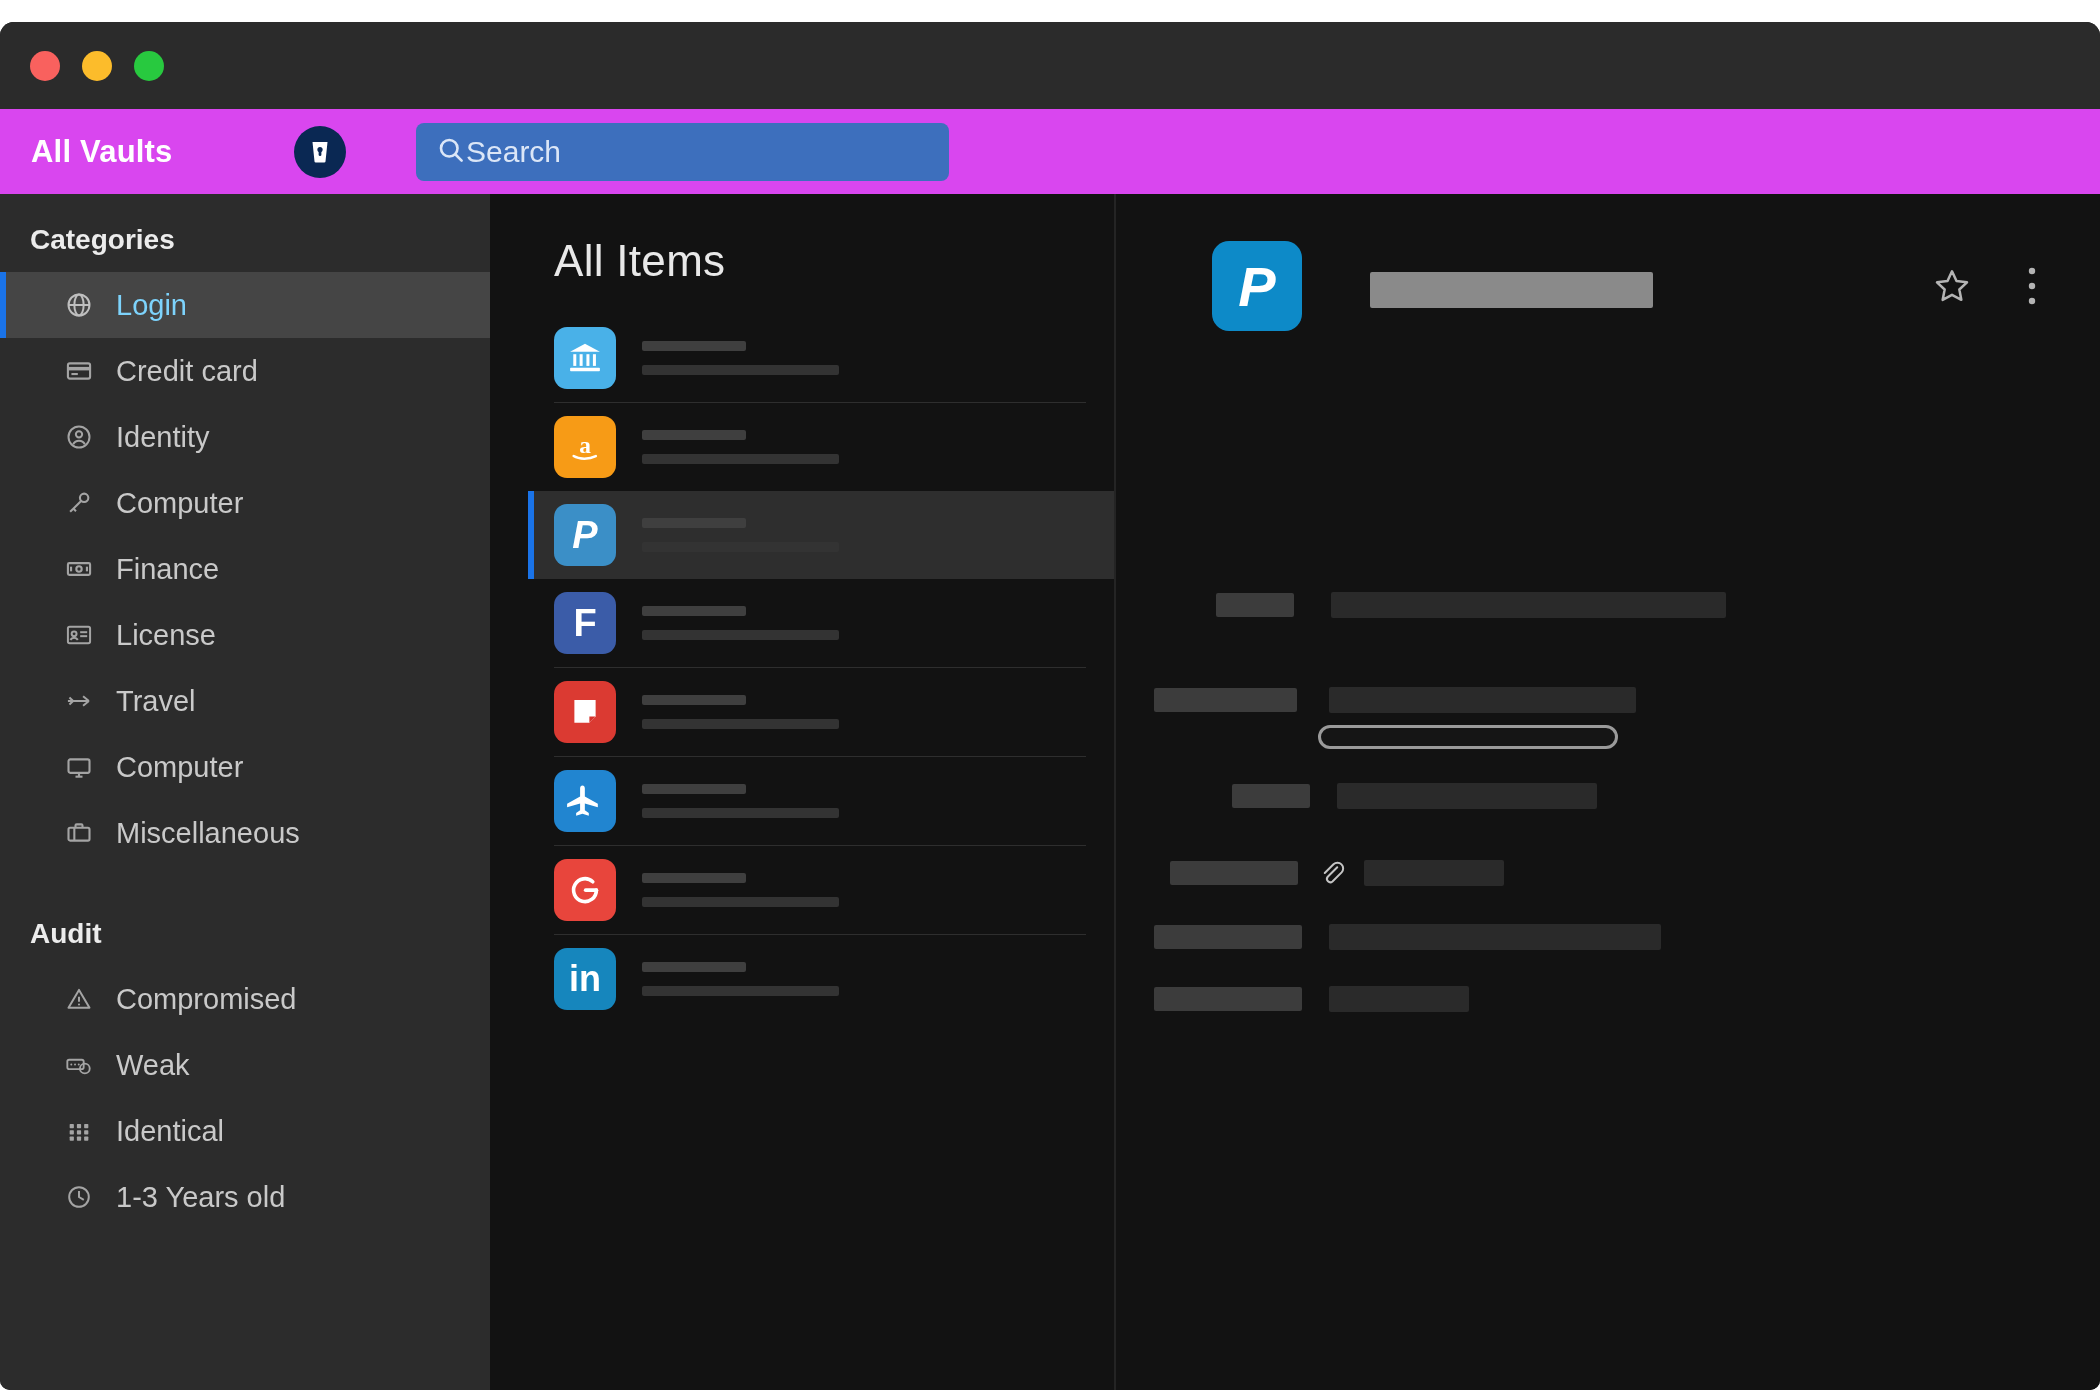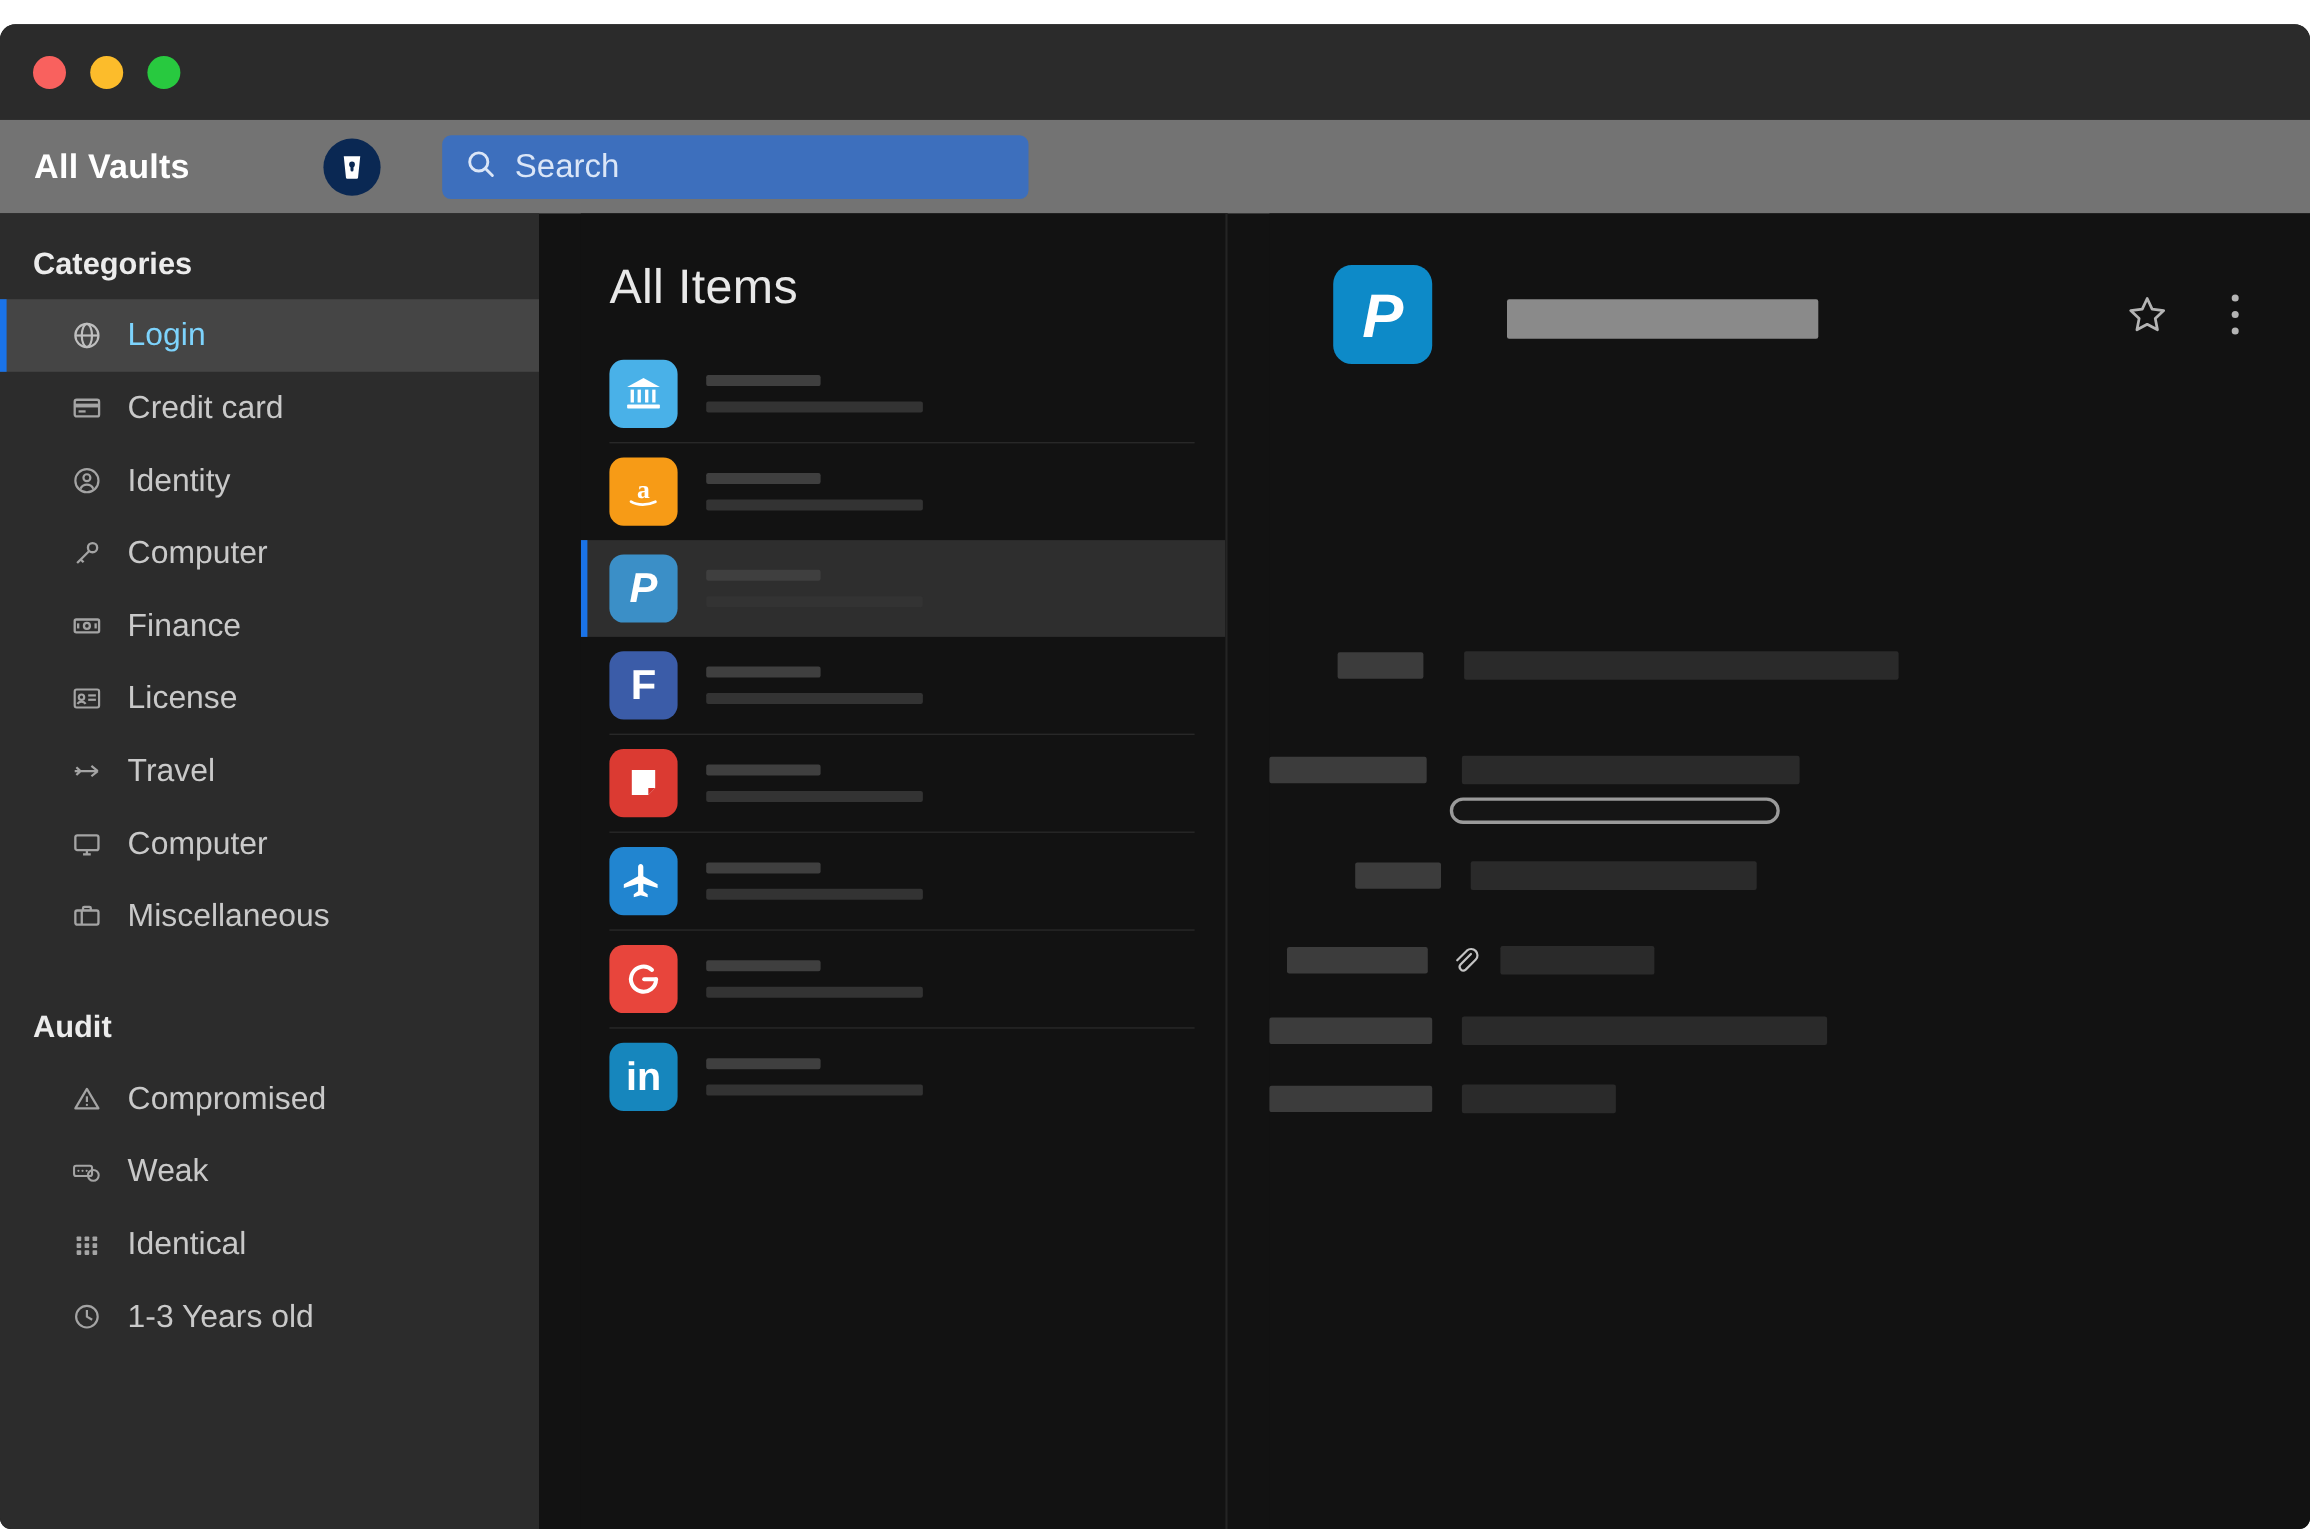--- a/index.html
+++ b/index.html
@@ -31,21 +31,21 @@
   }
   .lights { display: flex; gap: 22px; }
   .light { width: 30px; height: 30px; border-radius: 50%; }
   .light.red { background: #f9615e; }
   .light.yellow { background: #fcbc2b; }
   .light.green { background: #28c93f; }
 
   
   .toolbar {
     height: 85px;
-    background: #737373;
+    background: #d946ef;
     flex: 0 0 auto;
     display: flex;
     align-items: center;
     padding: 0 24px;
     gap: 0;
   }
   .vault-title {
     color: #ffffff;
     font-size: 31px;
     font-weight: 700;
@@ -54,26 +54,26 @@
     padding-left: 7px;
   }
   .brand-badge {
     width: 52px; height: 52px;
     border-radius: 50%;
     background: #0a2853;
     display: flex; align-items: center; justify-content: center;
     flex: 0 0 auto;
   }
   .search-box {
-    margin-left: 56px;
+    margin-left: 70px;
     width: 533px; height: 58px;
     background: #3d6fbd;
     border-radius: 8px;
     display: flex; align-items: center;
-    padding: 0 20px; gap: 16px;
+    padding: 0 20px; 
   }
   .search-ph {
     color: #dbe6f7;
     font-size: 30px;
     font-weight: 400;
   }
 
   
   .body { flex: 1 1 auto; display: flex; min-height: 0; gap: 38px; }
 

